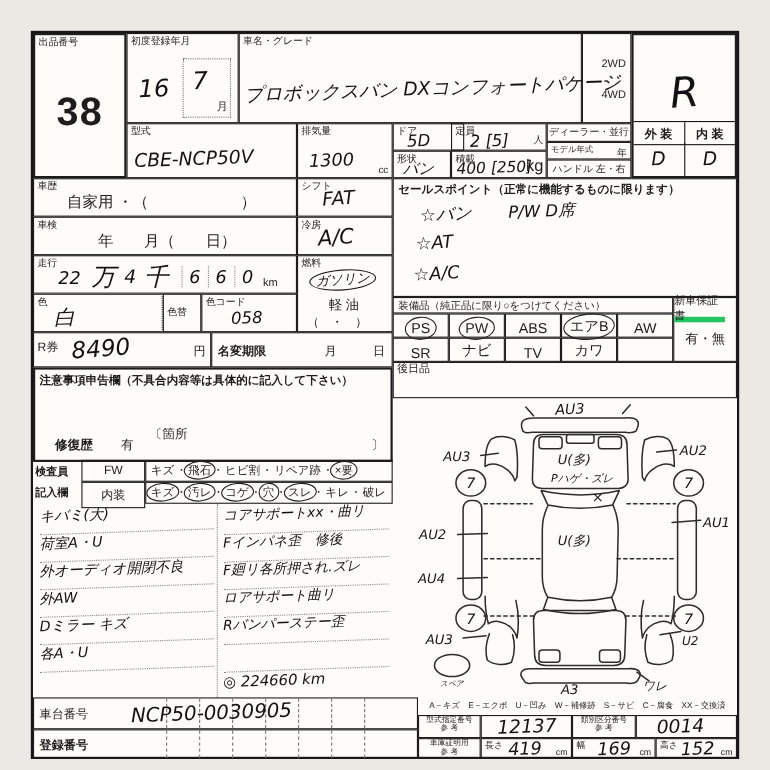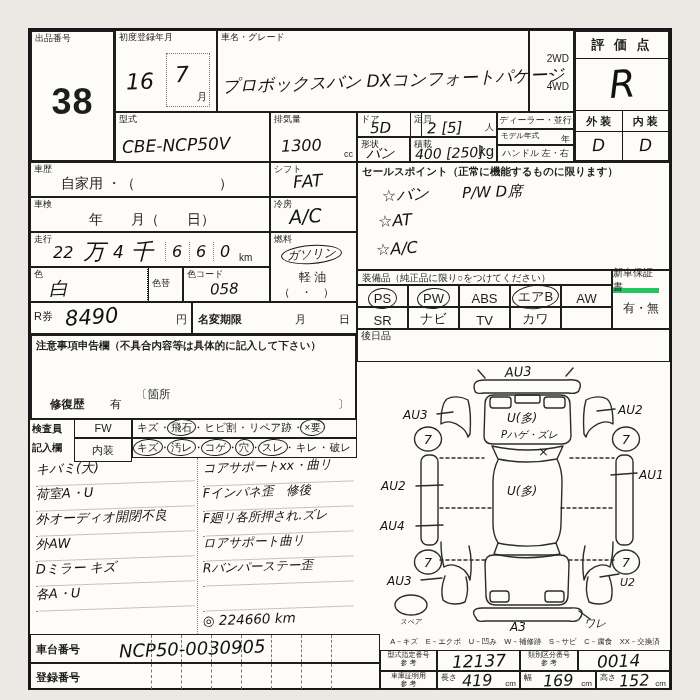--- a/index.html
+++ b/index.html
@@ -56,21 +56,20 @@
     <span class="hw abs r1" style="left:4px;top:38px;font-size:17px;">プロボックスバン DXコンフォートパケージ</span>
   </div>
 
   <div class="cell" style="left:499px;top:0;width:45px;height:82px;">
     <span class="abs" style="right:4px;top:22px;font-size:10px;">2WD</span>
     <span class="abs" style="right:18px;top:36px;font-size:10px;">・</span>
     <span class="abs" style="right:4px;top:50px;font-size:10px;">4WD</span>
   </div>
 
   <div class="cell thick" style="left:544px;top:0;width:96px;height:132px;">
-    <div class="ctr" style="position:absolute;left:0;top:0;right:0;height:26px;border-bottom:1.5px solid #161616;font-size:13px;font-weight:bold;letter-spacing:3px;">評 価 点</div>
     <div class="ctr" style="position:absolute;left:0;top:26px;right:0;height:52px;">
           <span class="hw r2" style="font-size:38px;">R</span>
         </div>
     <div style="position:absolute;left:0;top:78px;right:0;height:20px;border-top:1.5px solid #161616;border-bottom:1px solid #161616;display:flex;font-weight:bold;font-size:11px;">
       <div class="ctr" style="flex:1;border-right:1px solid #161616;">外 装</div>
       <div class="ctr" style="flex:1;">内 装</div>
     </div>
     <div style="position:absolute;left:0;top:98px;right:0;bottom:0;display:flex;">
       <div class="ctr" style="flex:1;border-right:1px solid #161616;">
             <span class="hw r1" style="font-size:17px;">D</span>
@@ -345,21 +344,21 @@
       <text x="269" y="205" font-size="13" text-anchor="middle">7</text>
       <text x="30" y="223" font-size="12">AU3</text>
       <text x="263" y="224" font-size="11">U2</text>
       <text x="153" y="269" font-size="12">A3</text>
       <text x="227" y="265" font-size="11">ワレ</text>
       <text x="43" y="262" font-size="7">スペア</text>
     </g>
   </svg>
 
   <div class="cell" style="left:0;top:604px;width:350px;height:29px;">
-    <span class="abs" style="left:5px;top:7px;font-size:11px;font-weight:bold;">車台番号</span>
+    <span class="abs" style="left:5px;top:7px;font-size:11px;font-weight:normal;">車台番号</span>
     <div class="dash-cells" style="left:120px;">
           <div></div>
           <div></div>
           <div></div>
           <div></div>
           <div></div>
           <div></div>
           <div></div>
         </div>
     <span class="hw abs r1" style="left:88px;top:3px;font-size:18px;">NCP50-0030905</span>

